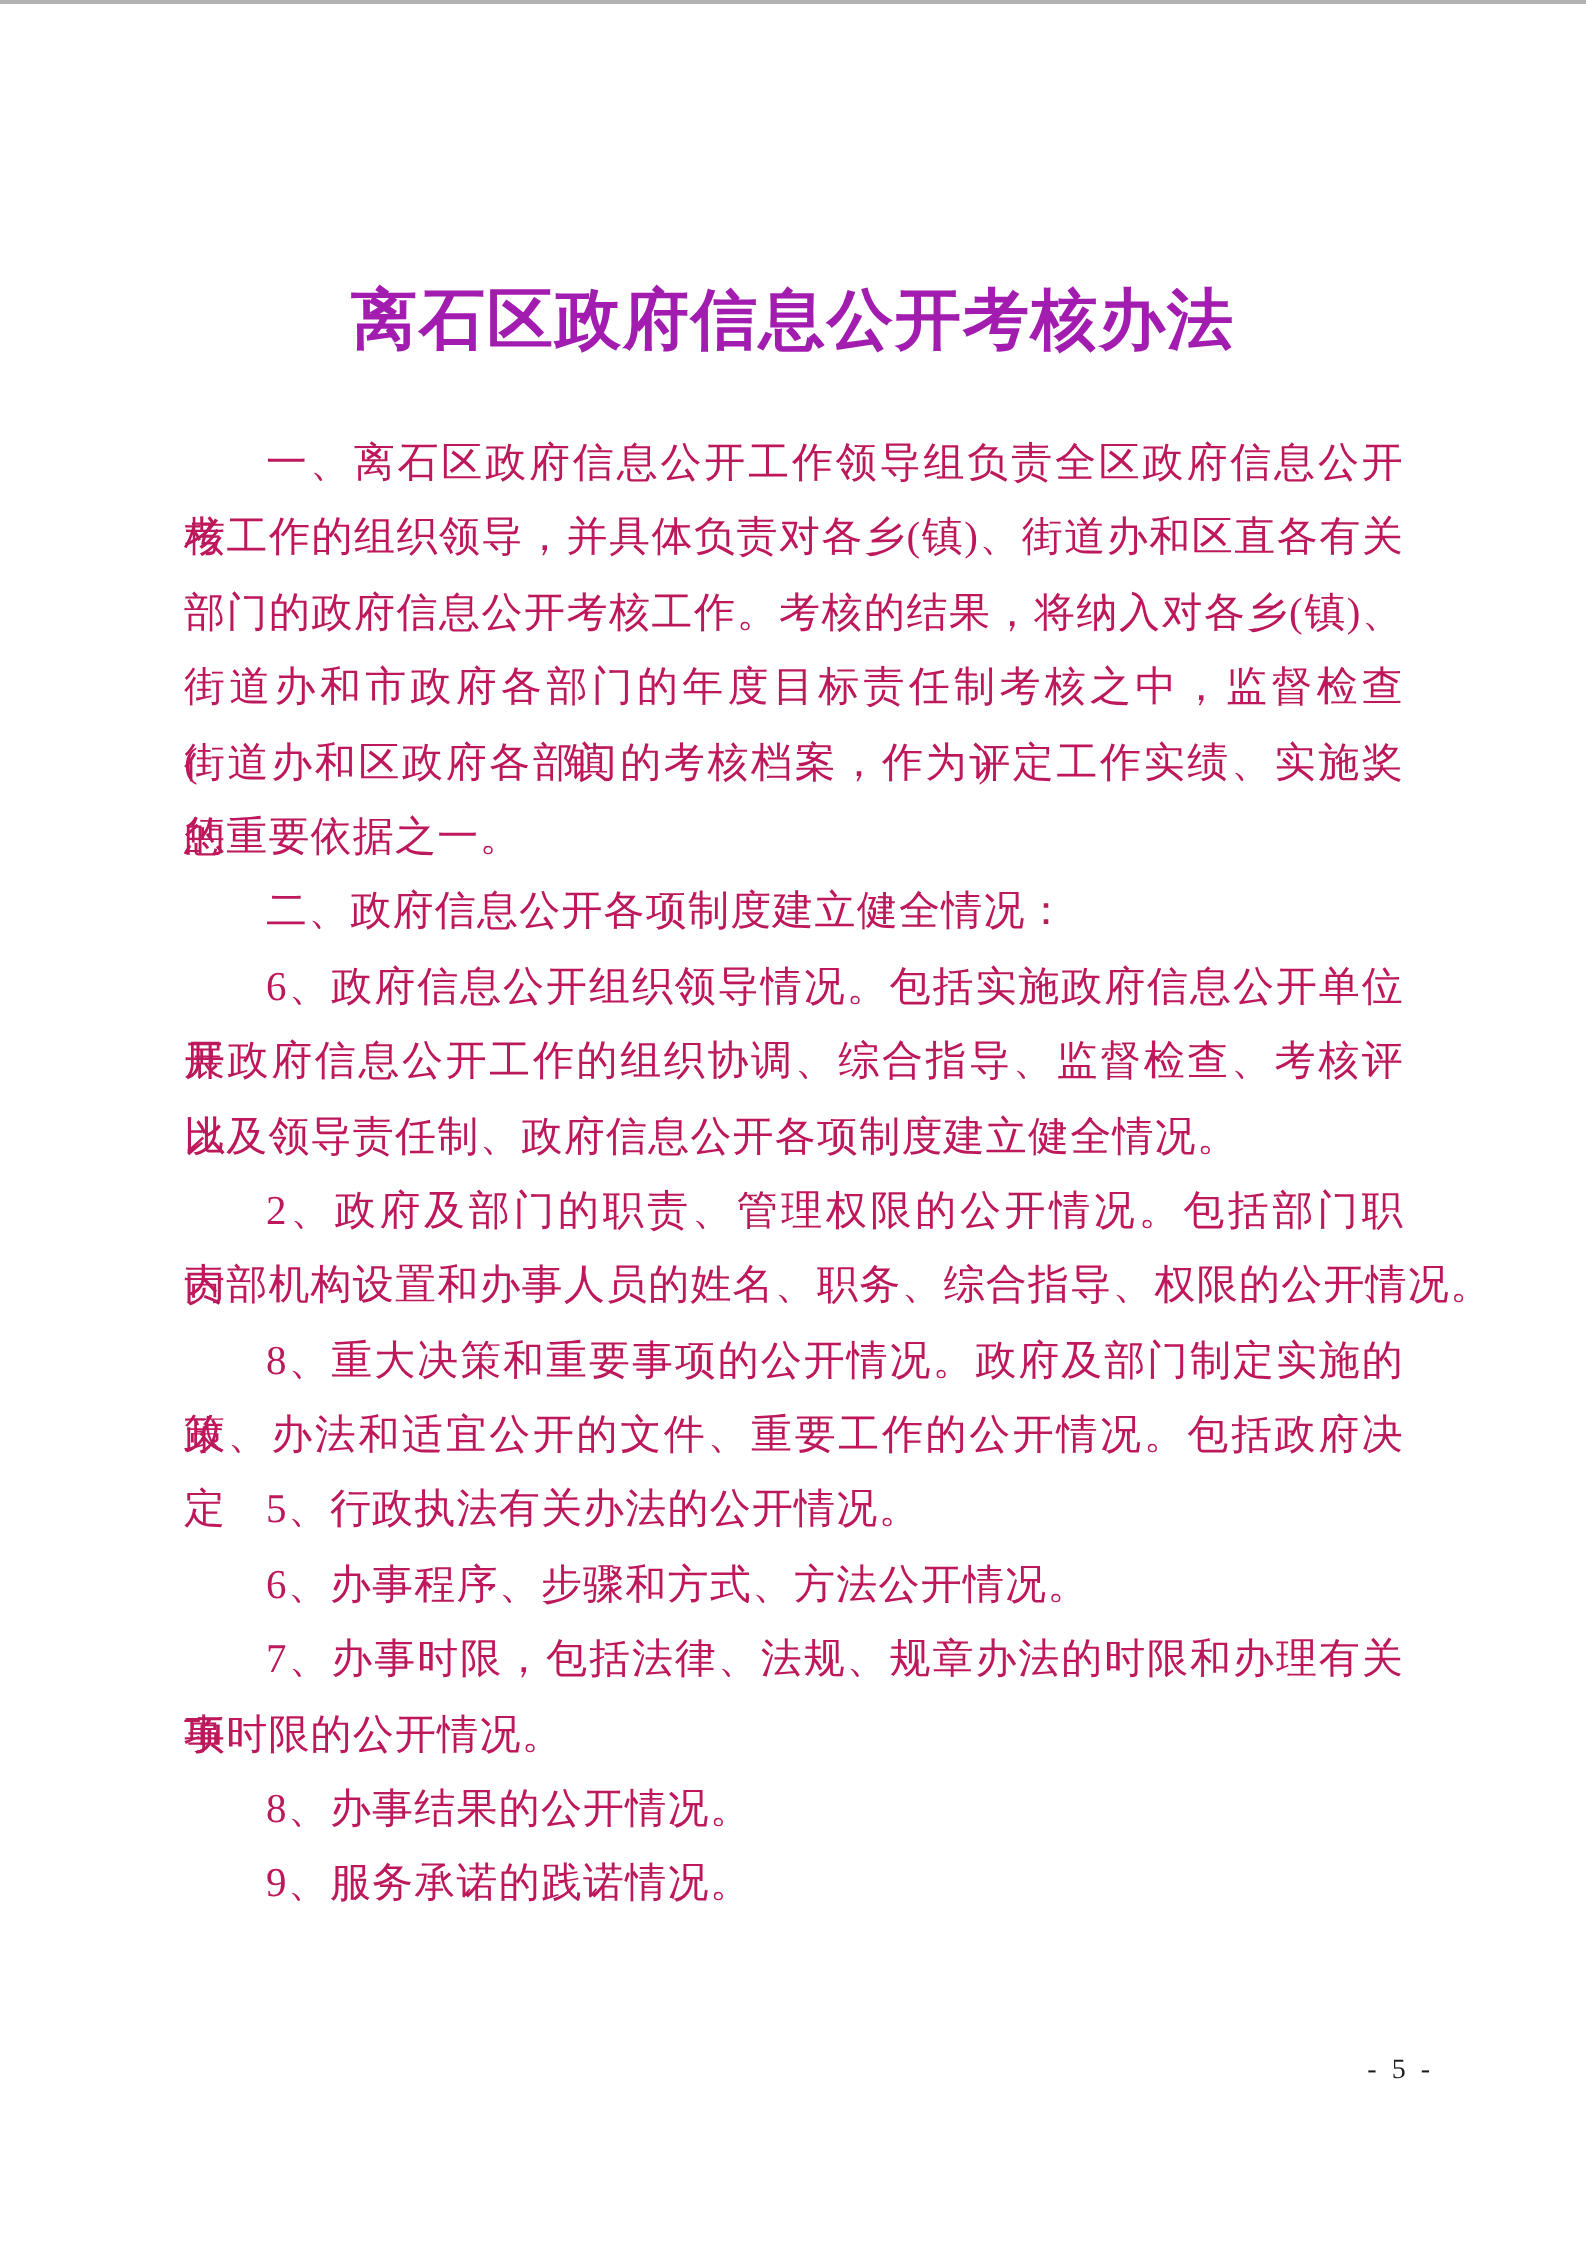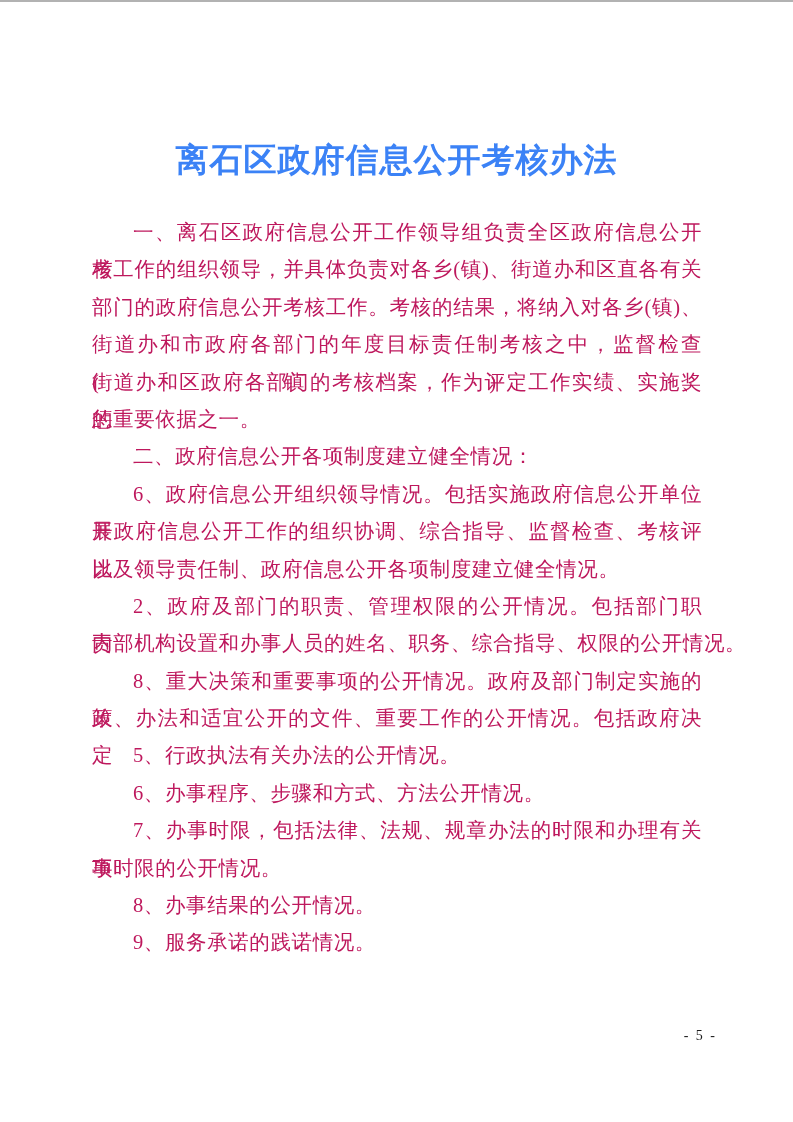--- a/index.html
+++ b/index.html
@@ -22,21 +22,21 @@
     position: absolute;
     top: 136px;
     left: 0;
     width: 100%;
     margin: 0;
     text-align: center;
     font-family: "Liberation Sans", sans-serif;
     font-weight: 700;
     font-size: 33px;
     letter-spacing: 1px;
-    color: #3b82f6;
+    color: #a21caf;
   }
   .doc-body {
     position: absolute;
     top: 212px;
     left: 92px;
     width: 610px;
   }
   .line {
     font-size: 20.5px;
     line-height: 37.4px;

